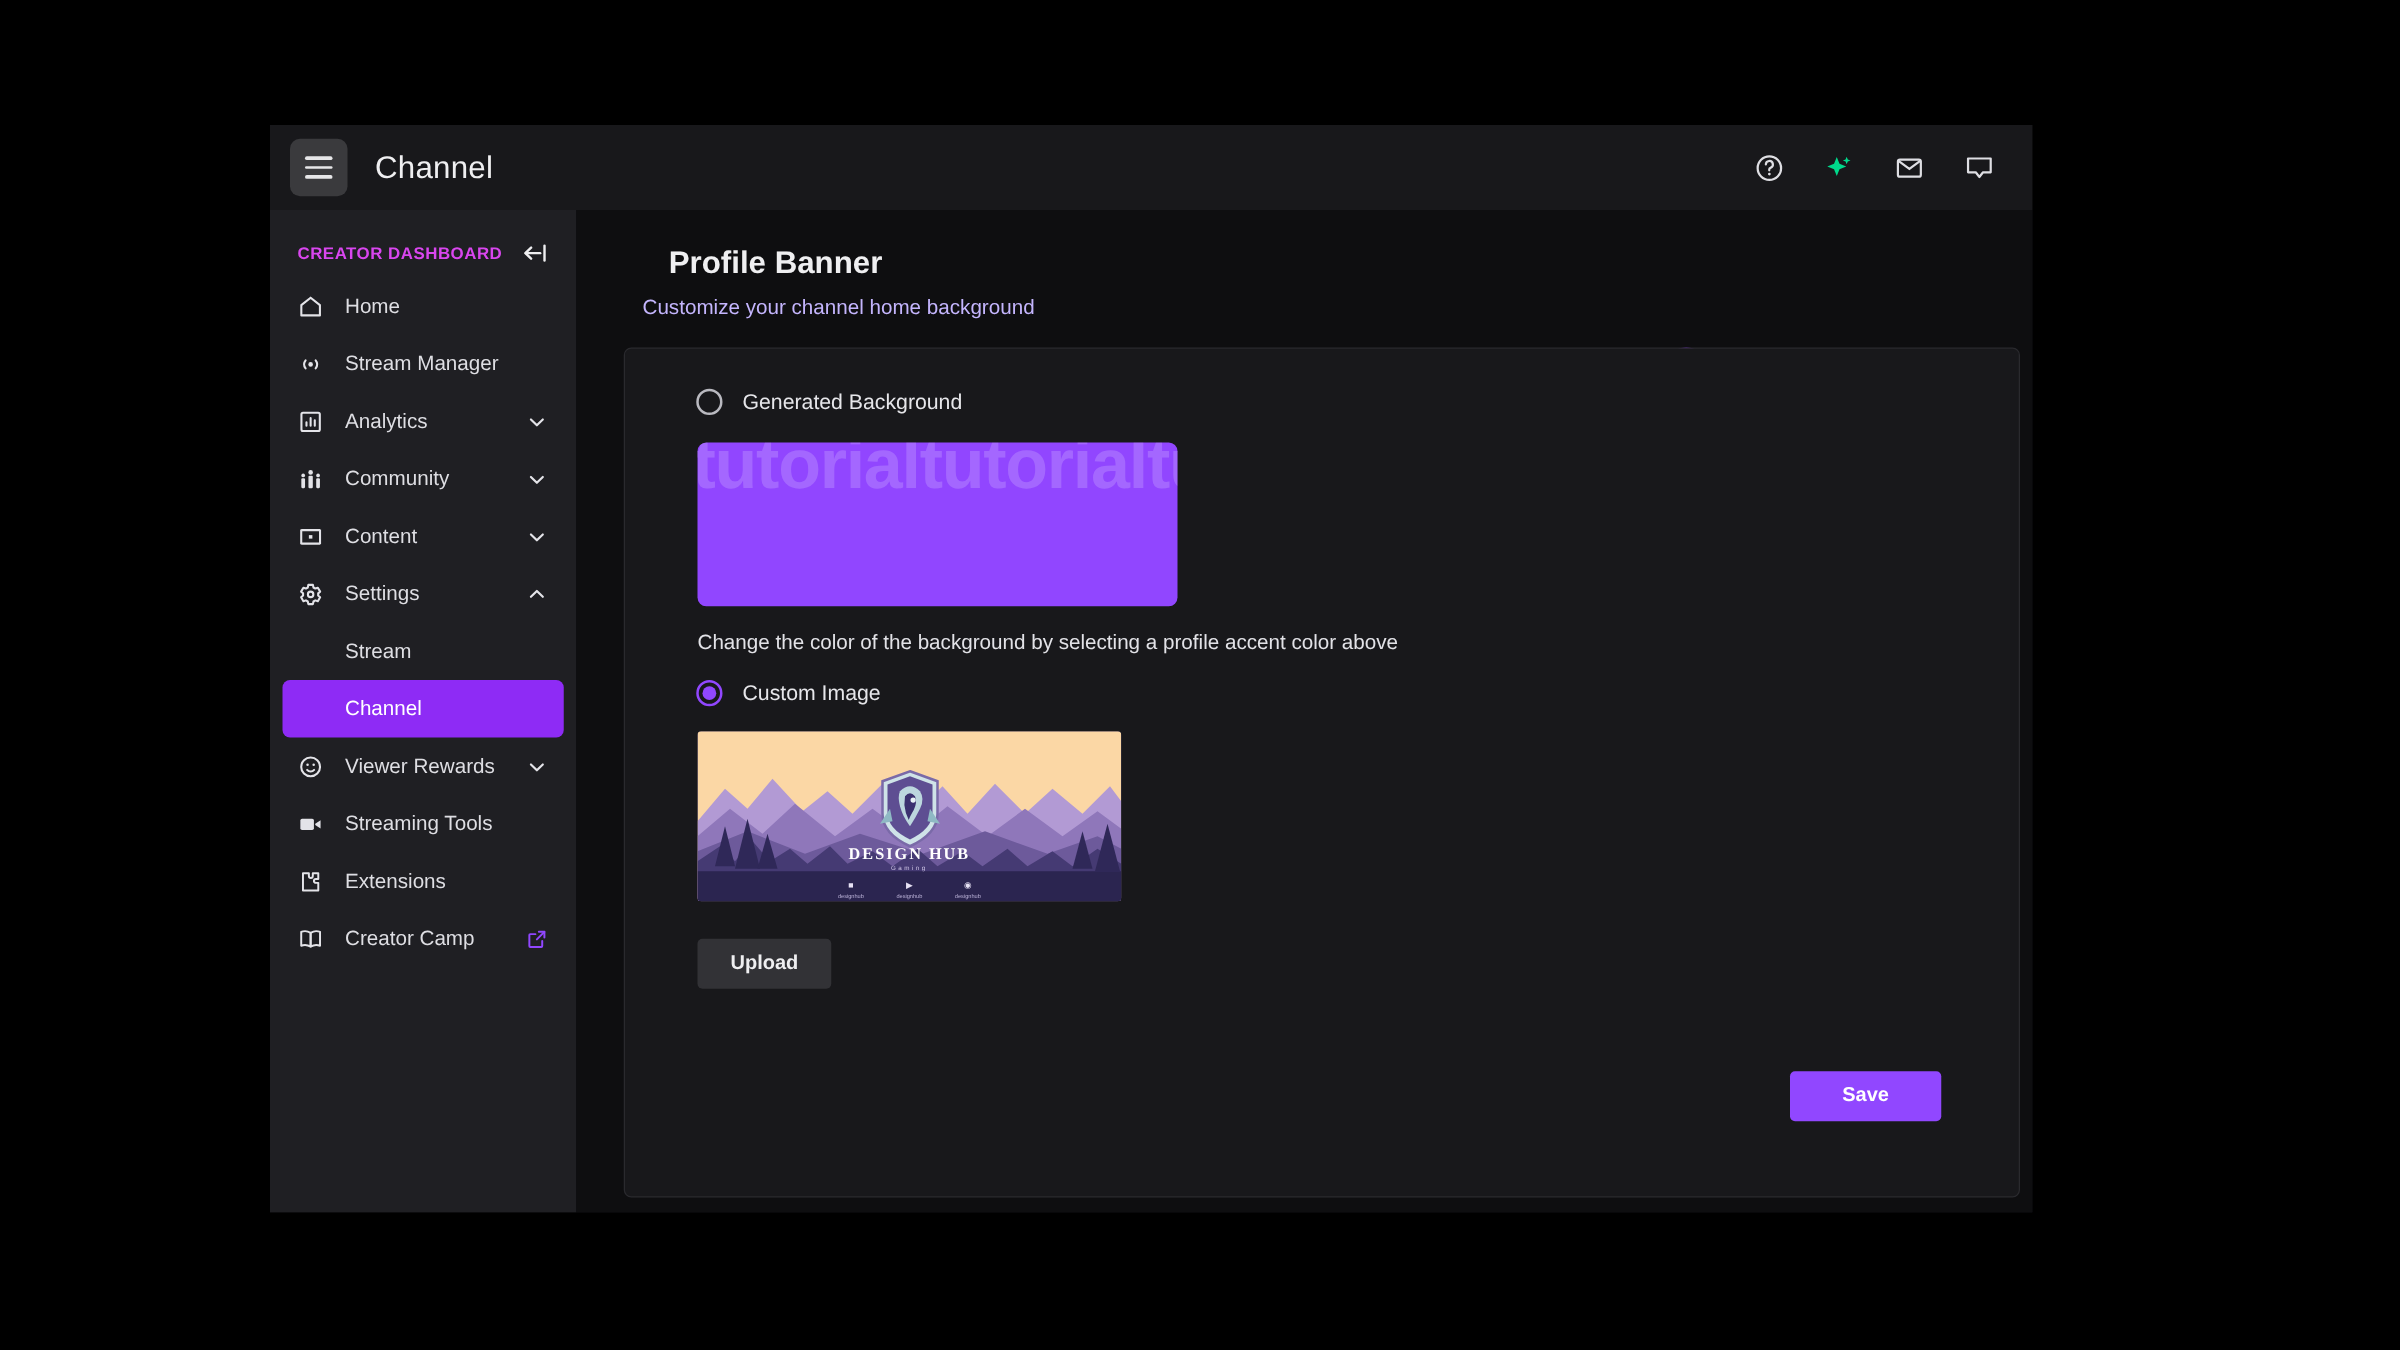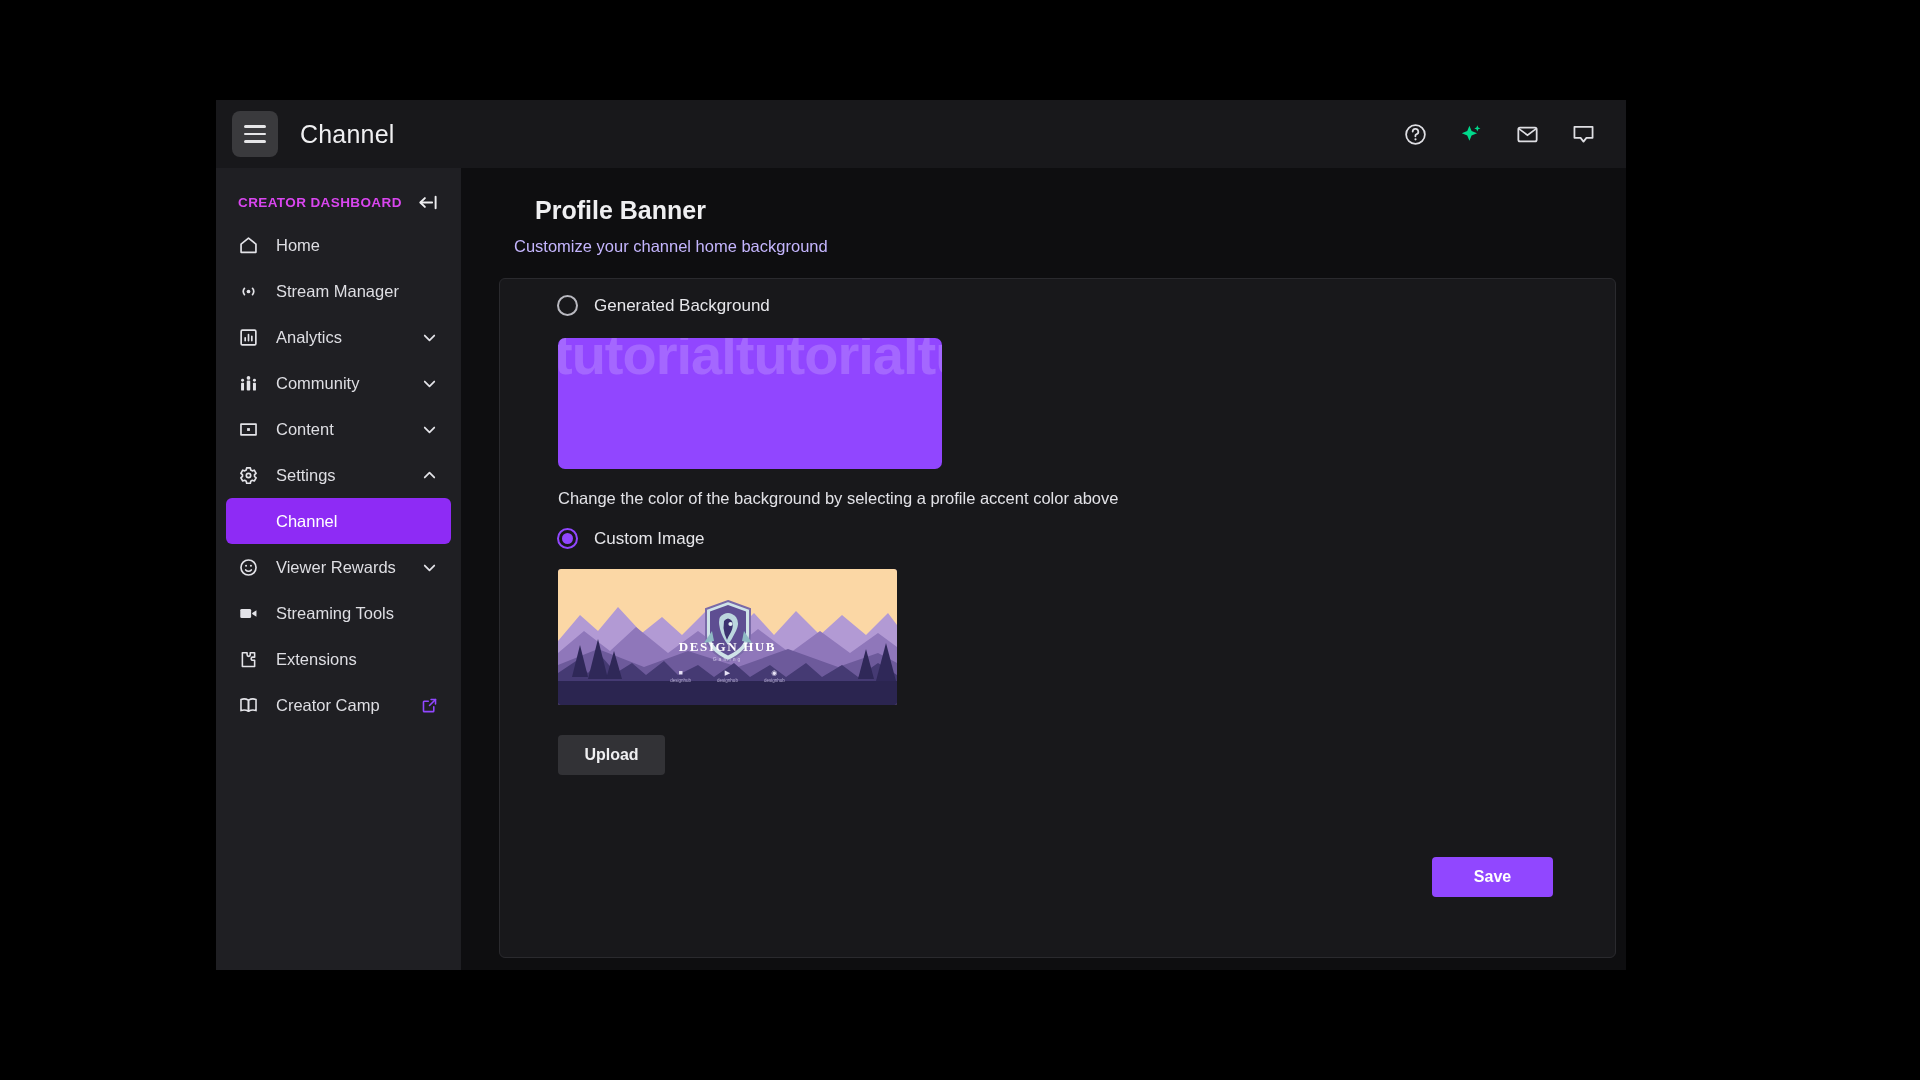--- a/index.html
+++ b/index.html
@@ -115,21 +115,21 @@
     -webkit-text-stroke: 1px #d8c8f2;
     text-shadow: 0 0 2px #e9dffa;
   }
 
   #panel {
     position: absolute; left: 38px; right: 10px; top: 110px;
     bottom: 12px;
     background: #18181b;
     border: 1px solid #2a2a2e;
     border-radius: 6px;
-    padding: 16px 0 0 0;
+    padding: 32px 0 0 0;
   }
 
   .radio-row { display: flex; align-items: center; margin-left: 57px; }
   .radio {
     width: 21px; height: 21px; border-radius: 50%;
     border: 2.4px solid #b9b9c0; background: transparent;
     display:flex; align-items:center; justify-content:center;
     cursor: pointer; flex: 0 0 auto;
   }
   .radio.checked { border-color: #9147ff; }
@@ -334,20 +334,23 @@
         </svg>
       </span>
       <span class="nav-label">Settings</span>
       <span class="nav-chevron">
         <svg width="19" height="19" viewBox="0 0 24 24" fill="none" stroke="#e3e3e8" stroke-width="2.2" stroke-linecap="round" stroke-linejoin="round">
             <path d="M6 14.5l6-6 6 6"></path>
           </svg>
       </span>
     </div>
 
+    <div class="nav-sub">
+      <span class="nav-label">Stream</span>
+    </div>
     <div class="nav-sub active">
       <span class="nav-label">Channel</span>
     </div>
 
     <div class="nav-item">
       <span class="nav-icon">
         <svg width="21" height="21" viewBox="0 0 24 24" fill="none" stroke="#e3e3e8" stroke-width="1.9">
           <circle cx="12" cy="12" r="8.6"></circle>
           <circle cx="9.2" cy="10" r="1.15" fill="#e3e3e8" stroke="none"></circle>
           <circle cx="14.8" cy="10" r="1.15" fill="#e3e3e8" stroke="none"></circle>
@@ -466,21 +469,21 @@
           <g transform="translate(150,32)">
             <path d="M20 0 L42 8 L42 34 Q42 50 20 60 Q-2 50 -2 34 L-2 8Z" fill="#cfe3e8" stroke="#7a6aa8" stroke-width="2"></path>
             <path d="M20 4 L38 10.5 L38 33 Q38 46 20 54.5 Q2 46 2 33 L2 10.5Z" fill="#5e4e92"></path>
             <path d="M12 16 Q20 8 28 16 Q32 22 28 30 Q24 38 20 44 Q14 36 12 28 Q10 20 12 16Z" fill="#bcd7de"></path>
             <path d="M16 20 Q20 15 24 20 Q26 25 23 31 Q20 36 19 39 Q16 33 15.5 27Z" fill="#3c3270"></path>
             <circle cx="22.5" cy="23" r="2.1" fill="#e7f2f5"></circle>
             <path d="M4 30 L-4 42 L6 40 Z" fill="#8fb9c4"></path>
             <path d="M36 30 L44 42 L34 40 Z" fill="#8fb9c4"></path>
           </g>
         </svg>
-        <div class="logo-wrap" style="top:68px">
+        <div class="logo-wrap" style="top:88px">
           <div class="brand">DESIGN HUB</div>
           <div class="brand-sub">Gaming</div>
           <div class="socials">
             <div class="social">
               <span class="glyph">■</span>
               <span class="handle">designhub</span>
             </div>
             <div class="social">
               <span class="glyph">▶</span>
               <span class="handle">designhub</span>

